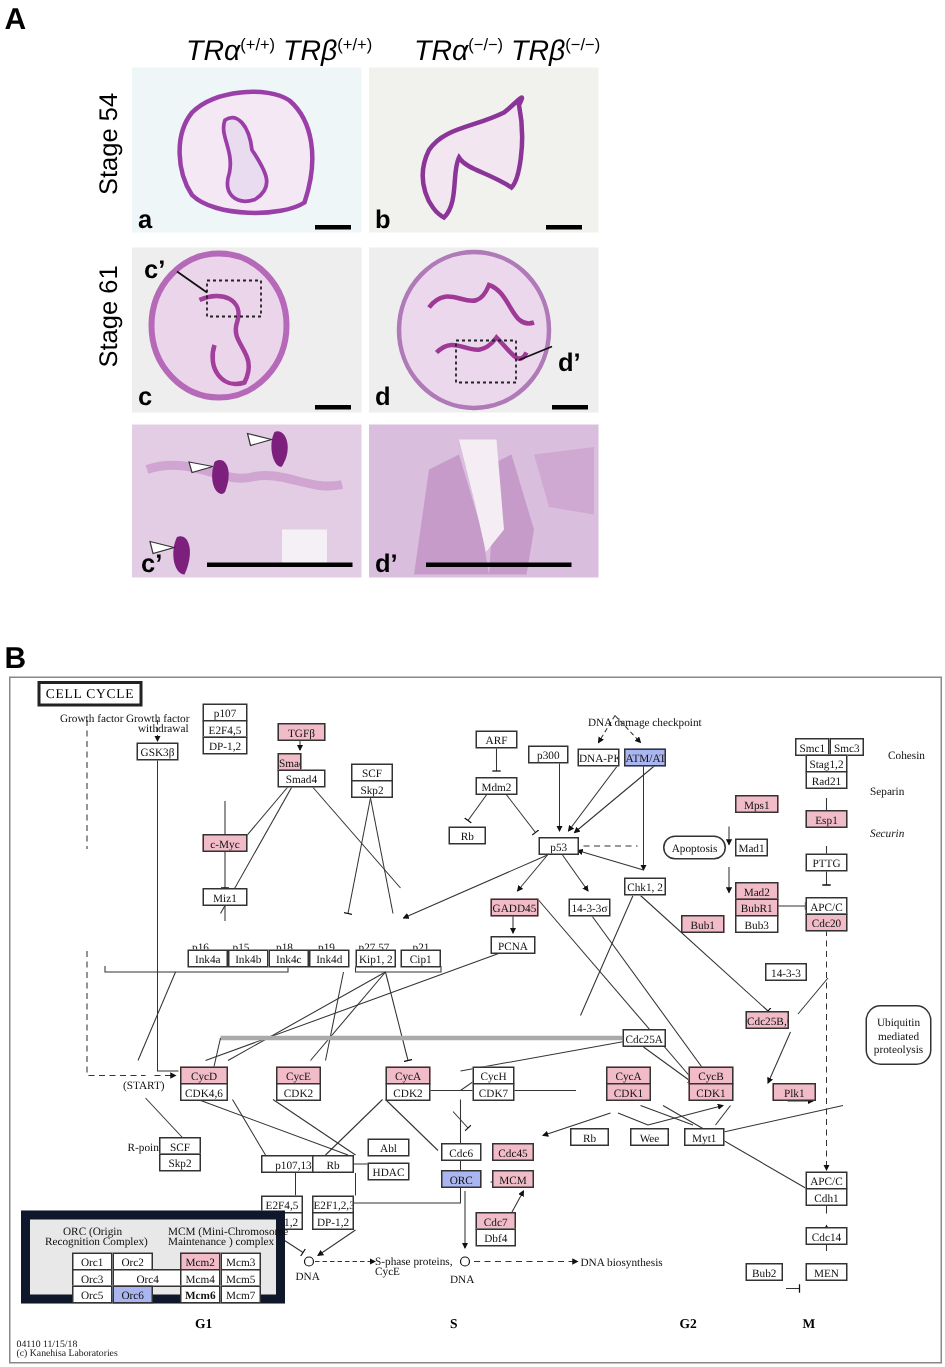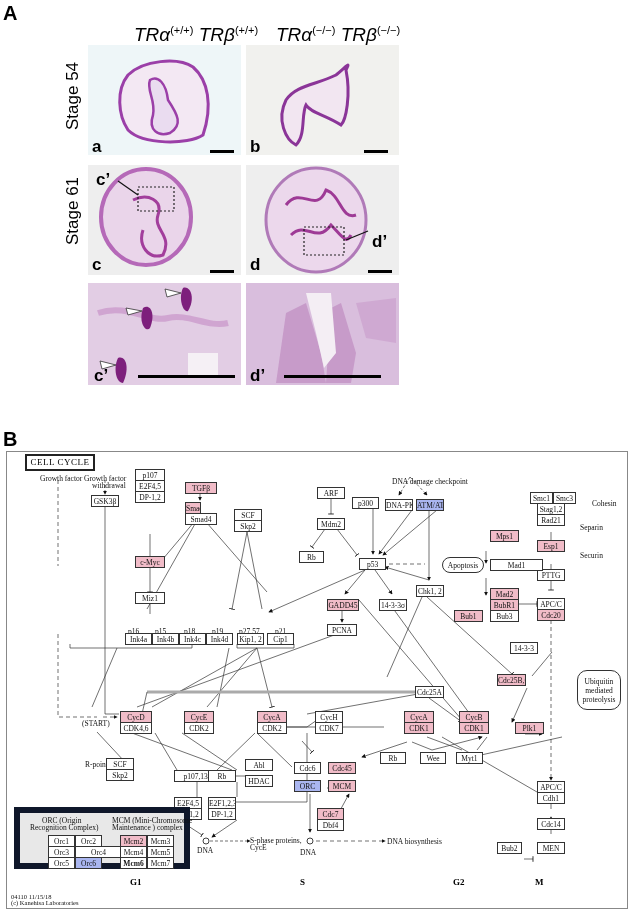--- a/index.html
+++ b/index.html
@@ -21,21 +21,21 @@
   .round { position:absolute; box-sizing:border-box; border:1px solid #333; border-radius:10px; background:#fff; font-family:"Liberation Serif", serif; font-size:7.5px; text-align:center; color:#111; display:flex; align-items:center; justify-content:center; line-height:9px; }
   .title-box { position:absolute; box-sizing:border-box; border:2px solid #222; font-family:"Liberation Serif", serif; font-size:9px; text-align:center; line-height:13px; letter-spacing:0.5px; }
   .legend { position:absolute; left:7px; top:355px; width:176px; height:62px; background:#e8e8e8; border:6px solid #0f172a; box-sizing:border-box; }
   .phase { position:absolute; font-family:"Liberation Serif", serif; font-weight:bold; font-size:9px; }
 </style>
 </head>
 <body>
 
 <div class="panel-letter" style="left:3px;top:2px;">A</div>
 
-<div class="col-head" style="left:134px;top:24px;">
+<div class="col-head" style="left:124px;top:24px;">
   <span>TRα</span><sup>(+/+)</sup>
   <span>TRβ</span><sup>(+/+)</sup>
 </div>
 <div class="col-head" style="left:276px;top:24px;">
   <span>TRα</span><sup>(−/−)</sup>
   <span>TRβ</span><sup>(−/−)</sup>
 </div>
 
 <div class="stage" style="left:63px;top:130px;">Stage 54</div>
 <div class="stage" style="left:63px;top:245px;">Stage 61</div>
@@ -236,21 +236,21 @@
   <div class="txt" style="left:85px;top:29px;">withdrawal</div>
   <div class="txt" style="left:385px;top:25px;">DNA damage checkpoint</div>
 
   <div class="round" style="left:435px;top:105px;width:42px;height:16px;">Apoptosis</div>
   <div class="round" style="left:570px;top:218px;width:44px;height:40px;">Ubiquitin mediated proteolysis</div>
 
   <div class="txt" style="left:78px;top:260px;margin-top:48px;">R-point</div>
   <div class="txt" style="left:75px;top:267px;">(START)</div>
   <div class="txt" style="left:585px;top:47px;">Cohesin</div>
   <div class="txt" style="left:573px;top:71px;">Separin</div>
-  <div class="txt" style="left:573px;top:99px;">Securin</div>
+  <div class="txt" style="left:573px;top:99px;font-style:italic;">Securin</div>
   <div class="txt" style="left:243px;top:384px;">S-phase proteins,</div>
   <div class="txt" style="left:243px;top:391px;">CycE</div>
   <div class="txt" style="left:380px;top:385px;">DNA biosynthesis</div>
   <div class="txt" style="left:190px;top:394px;">DNA</div>
   <div class="txt" style="left:293px;top:396px;">DNA</div>
 
   <div class="txt" style="left:121px;top:175px;">p16</div>
   <div class="txt" style="left:148px;top:175px;">p15</div>
   <div class="txt" style="left:177px;top:175px;">p18</div>
   <div class="txt" style="left:205px;top:175px;">p19</div>
@@ -291,21 +291,21 @@
   <div class="node" style="left:408px;top:234px;width:29px;">Cdc25A</div>
 
   <div class="node" style="left:523px;top:40px;width:23px;">Smc1</div>
   <div class="node" style="left:546px;top:40px;width:23px;">Smc3</div>
   <div class="node" style="left:530px;top:51px;width:28px;">Stag1,2</div>
   <div class="node" style="left:530px;top:62px;width:28px;">Rad21</div>
   <div class="node hl" style="left:530px;top:88px;width:28px;">Esp1</div>
   <div class="node" style="left:530px;top:117px;width:28px;">PTTG</div>
 
   <div class="node hl" style="left:483px;top:78px;width:29px;">Mps1</div>
-  <div class="node" style="left:483px;top:107px;width:53px;">Mad1</div>
+  <div class="node" style="left:483px;top:107px;width:22px;">Mad1</div>
   <div class="node hl" style="left:483px;top:136px;width:29px;">Mad2</div>
   <div class="node hl" style="left:483px;top:147px;width:29px;">BubR1</div>
   <div class="node hl" style="left:447px;top:158px;width:29px;">Bub1</div>
   <div class="node" style="left:483px;top:158px;width:29px;">Bub3</div>
   <div class="node" style="left:530px;top:146px;width:28px;">APC/C</div>
   <div class="node hl" style="left:530px;top:157px;width:28px;">Cdc20</div>
   <div class="node" style="left:503px;top:190px;width:28px;">14-3-3</div>
   <div class="node hl" style="left:490px;top:222px;width:29px;">Cdc25B,C</div>
 
   <div class="node hl" style="left:113px;top:259px;width:32px;">CycD</div>

